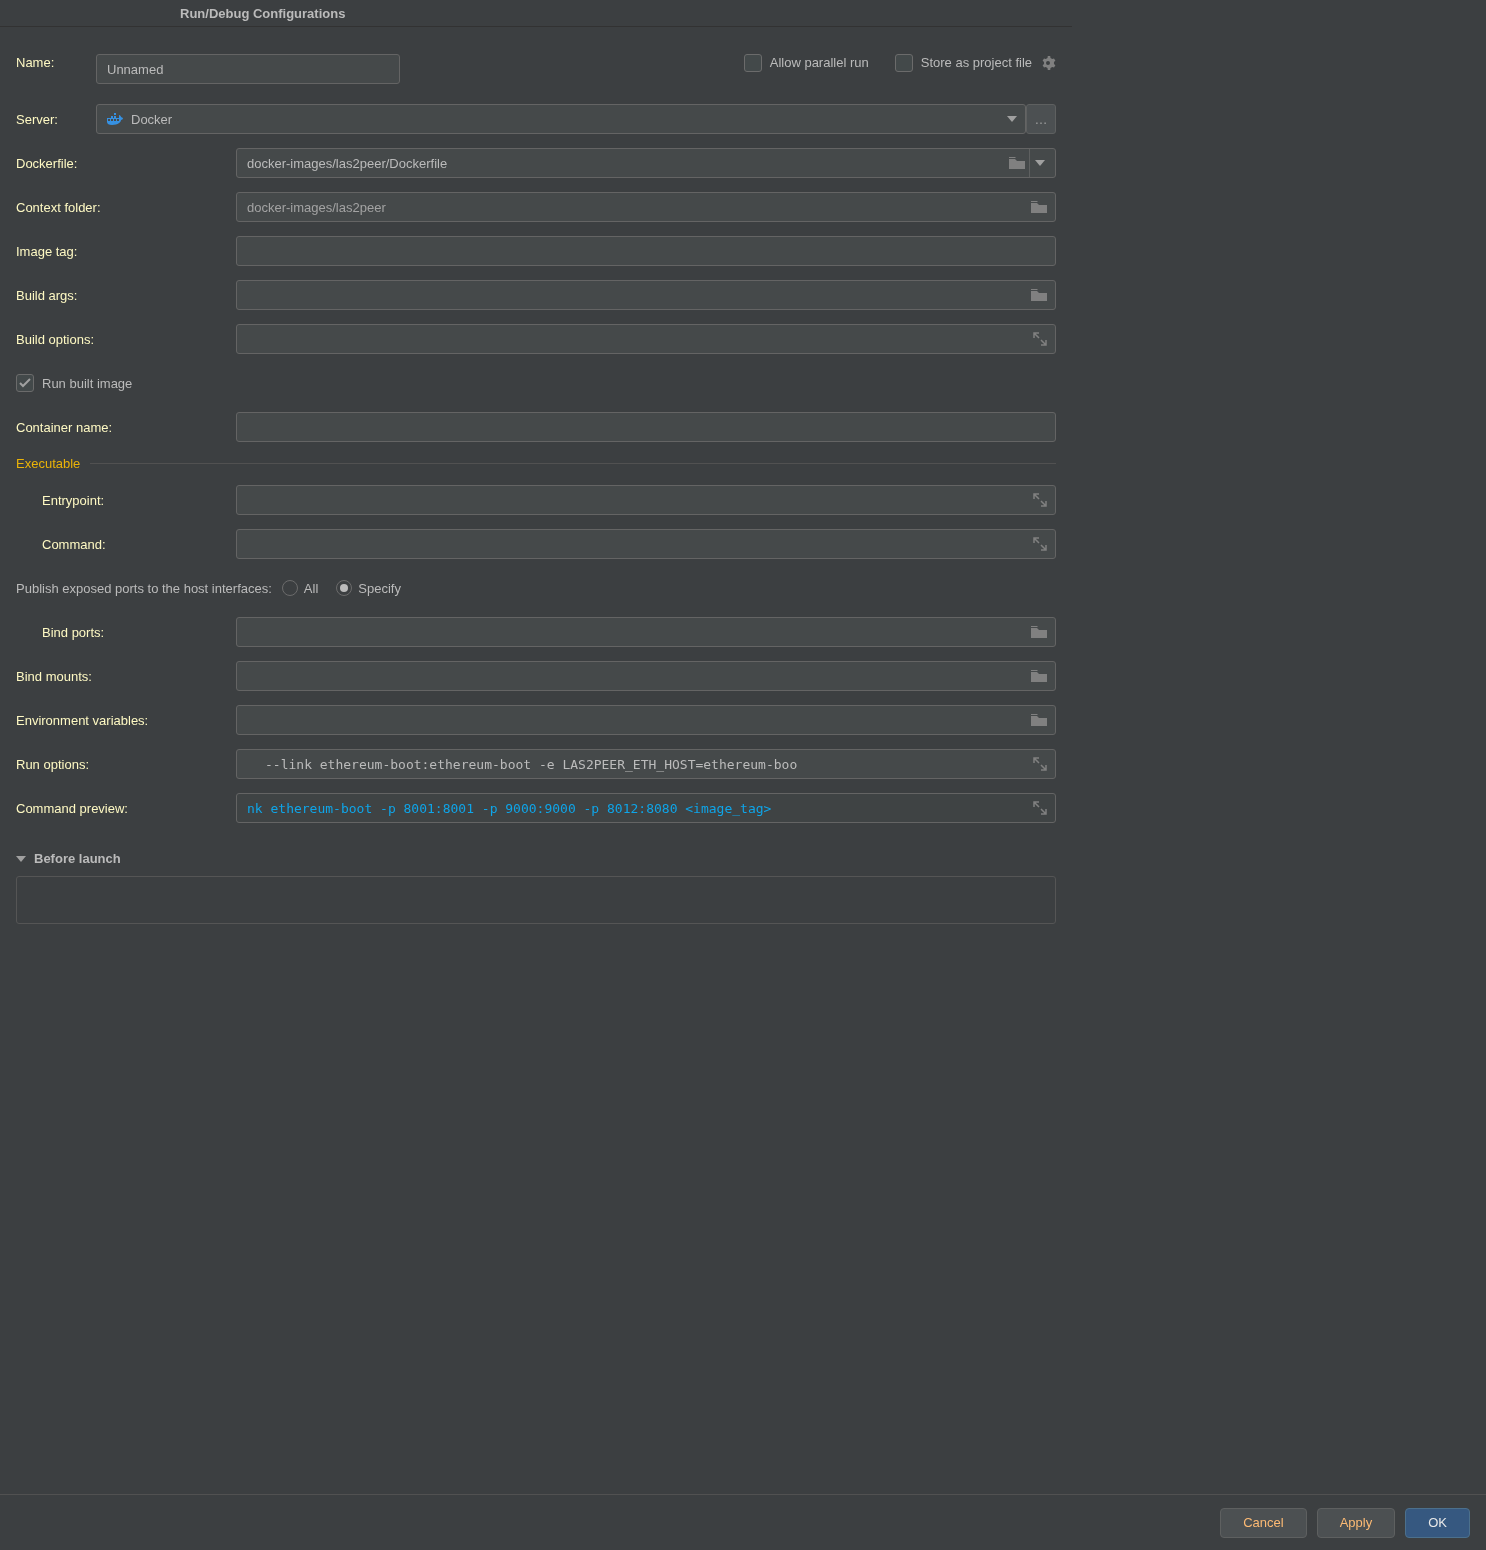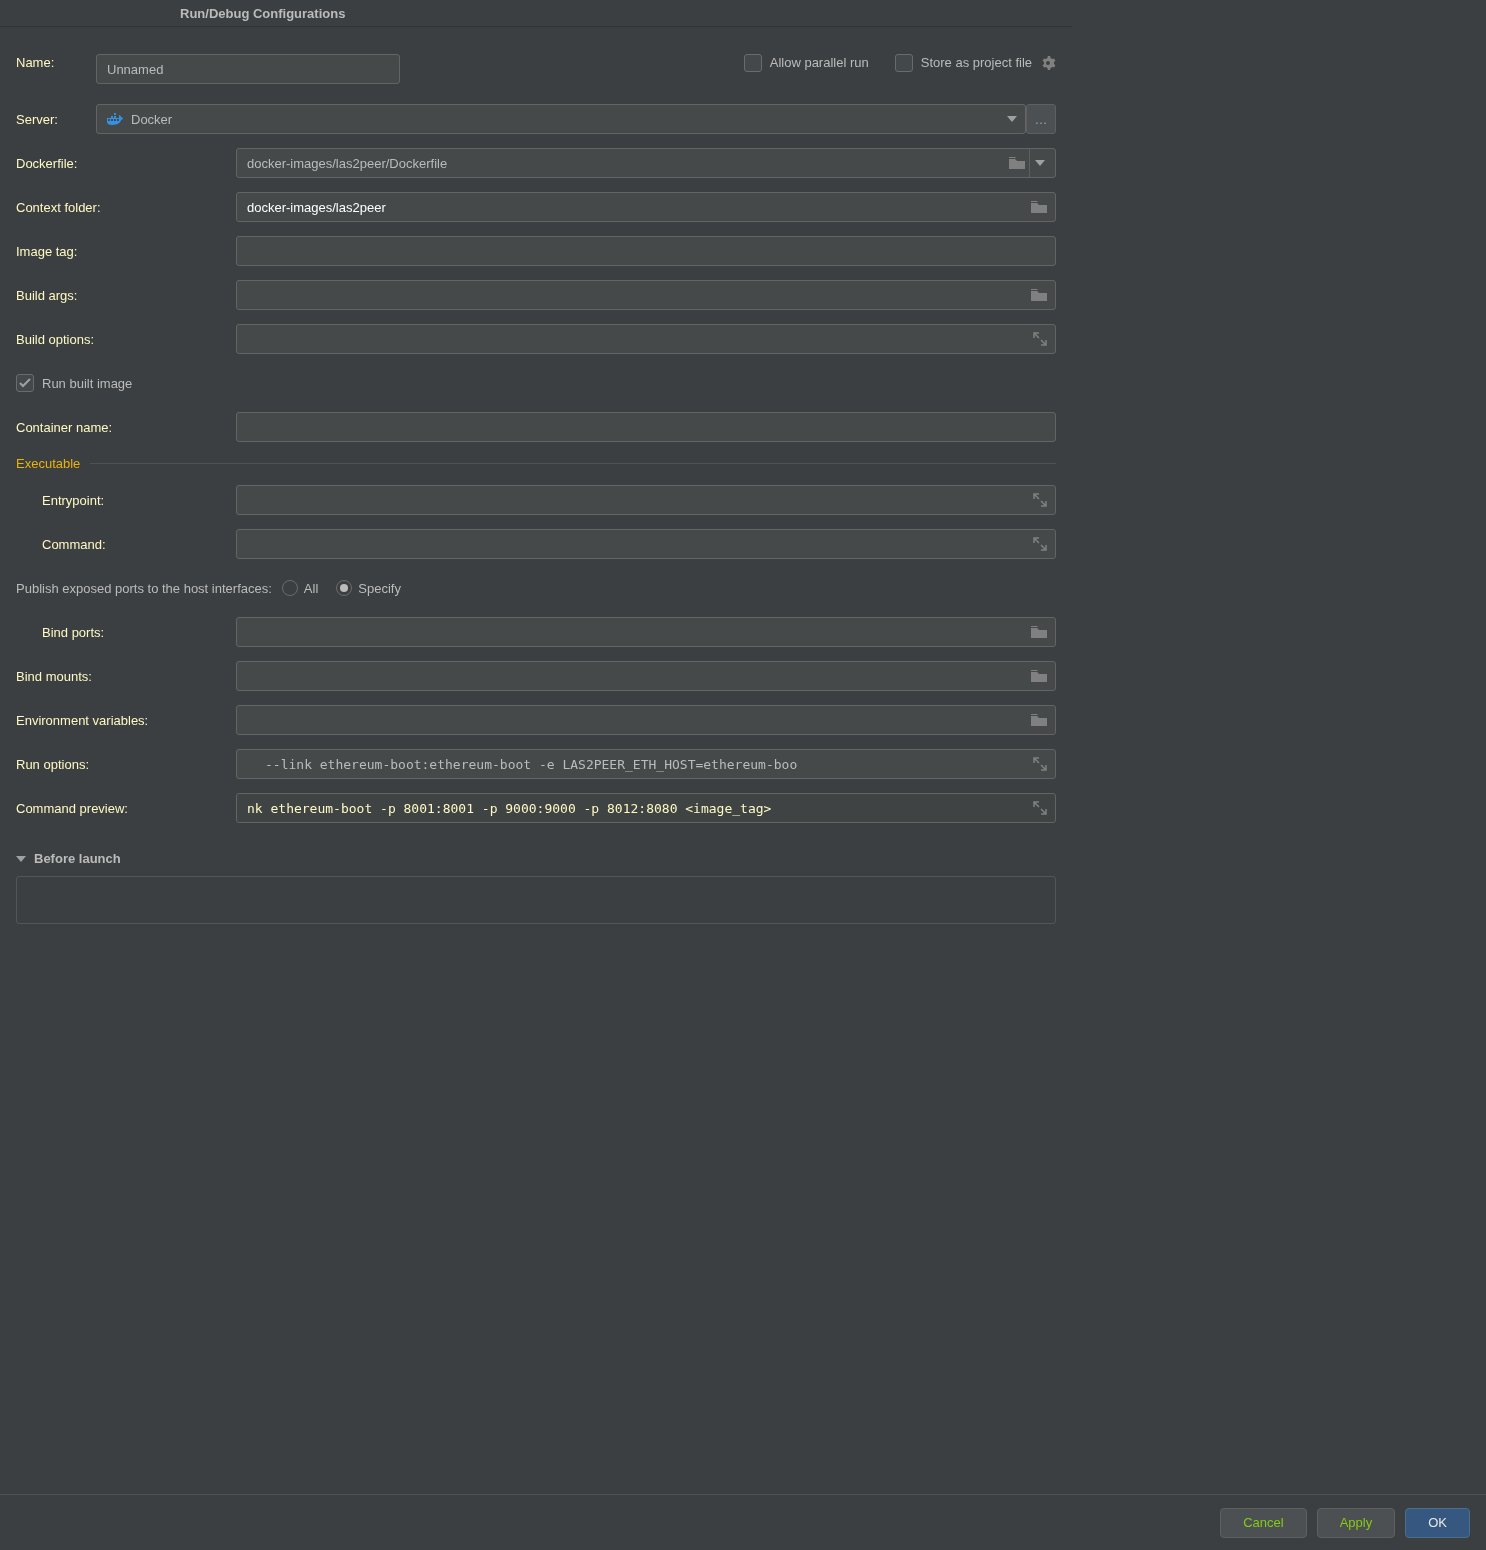--- a/index.html
+++ b/index.html
@@ -49,21 +49,21 @@
     border: 1px solid #646464;
     color: #bbbbbb;
     height: 30px;
     padding: 0 10px;
     border-radius: 3px;
     font-size: 13px;
     width: 100%;
     font-family: inherit;
   }
   .texty { display: flex; align-items: center; position: relative; }
-  .texty .placeholder { color: #ffffff; }
+  .texty .placeholder { color: #a3a3a3; }
   .texty .mono { font-family: "Menlo", monospace; color: #bbbbbb; white-space: nowrap; overflow: hidden; }
   .icon-btn {
     width: 30px; height: 30px;
     background: #4c5052;
     border: 1px solid #5e6060;
     border-radius: 3px;
     display: flex; align-items: center; justify-content: center;
     color: #a0a0a0;
     cursor: pointer;
     flex-shrink: 0;
@@ -136,21 +136,21 @@
     gap: 10px;
     padding: 0 16px;
     background: #3c3f41;
   }
   .btn {
     height: 30px;
     padding: 0 22px;
     border-radius: 4px;
     border: 1px solid #5e6060;
     background: #4c5052;
-    color: #84cc16;
+    color: #fdba74;
     cursor: pointer;
     font-size: 13px;
   }
   .btn.primary {
     background: #365880;
     border-color: #4c708c;
     color: #e8e8e8;
   }
   svg { display: block; }
 </style>
@@ -398,21 +398,21 @@
             </svg>
         </span>
       </div>
     </div>
   </div>
 
   <div class="row">
     <div class="label">Command preview:</div>
     <div class="field">
       <div class="texty" style="position:relative;padding-right:30px;background:#3f4344;">
-        <span class="mono" style="color:#fef9c3;">nk ethereum-boot -p 8001:8001 -p 9000:9000 -p 8012:8080 &lt;image_tag&gt;</span>
+        <span class="mono" style="color:#0ea5e9;">nk ethereum-boot -p 8001:8001 -p 9000:9000 -p 8012:8080 &lt;image_tag&gt;</span>
         <span class="inline-icon">
           <svg width="14" height="14" viewBox="0 0 14 14">
               <path stroke="#808080" stroke-width="1.5" fill="none" d="M1 6V1h5M13 8v5H8 M1 1l5 5 M13 13l-5-5"></path>
             </svg>
         </span>
       </div>
     </div>
   </div>
 
   <div class="before-launch-header">

